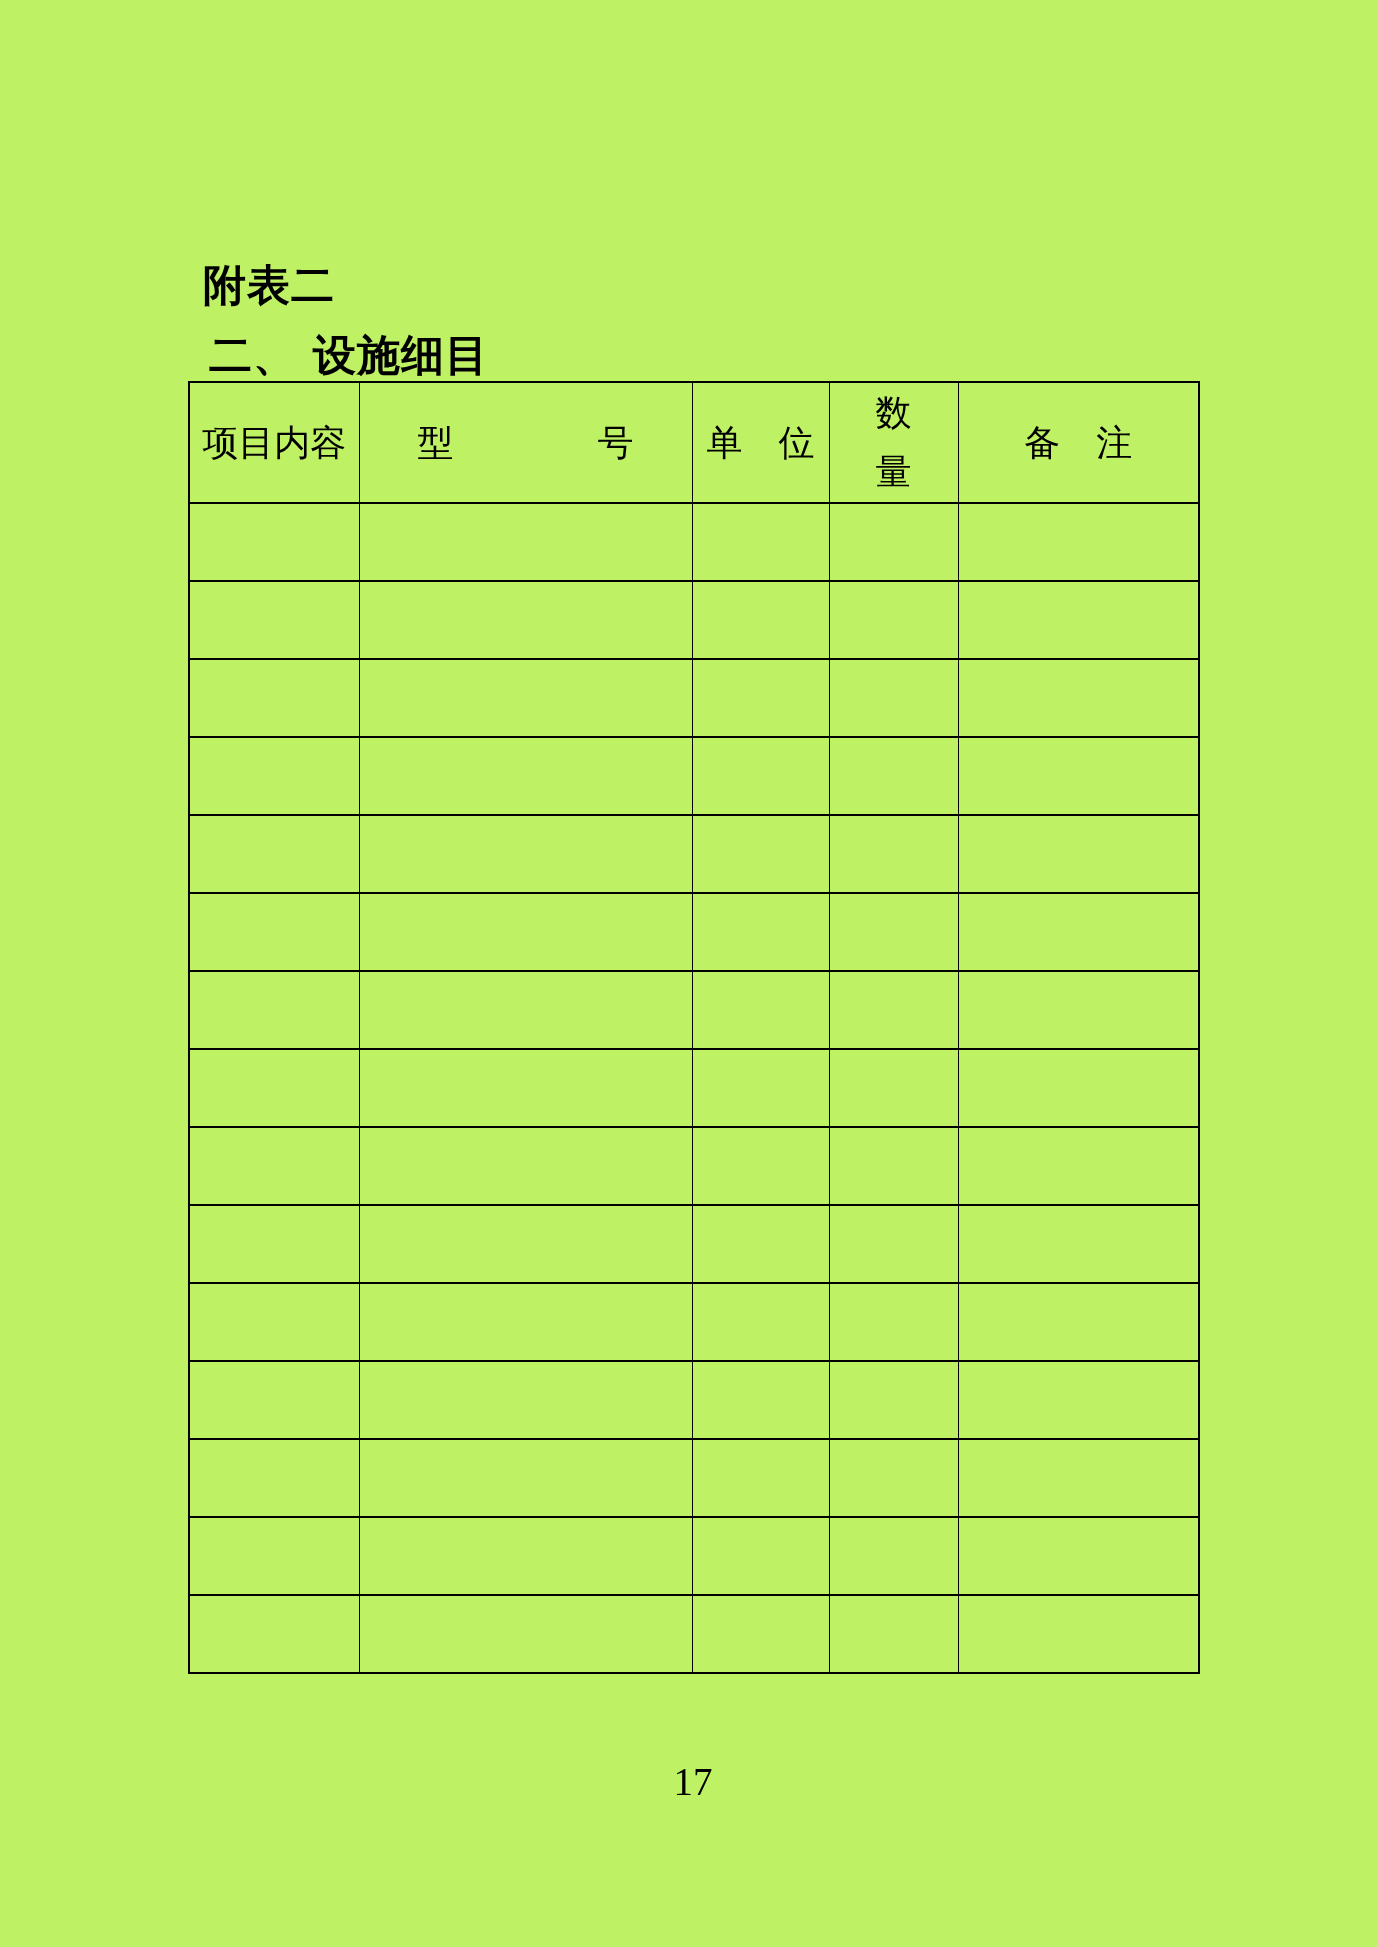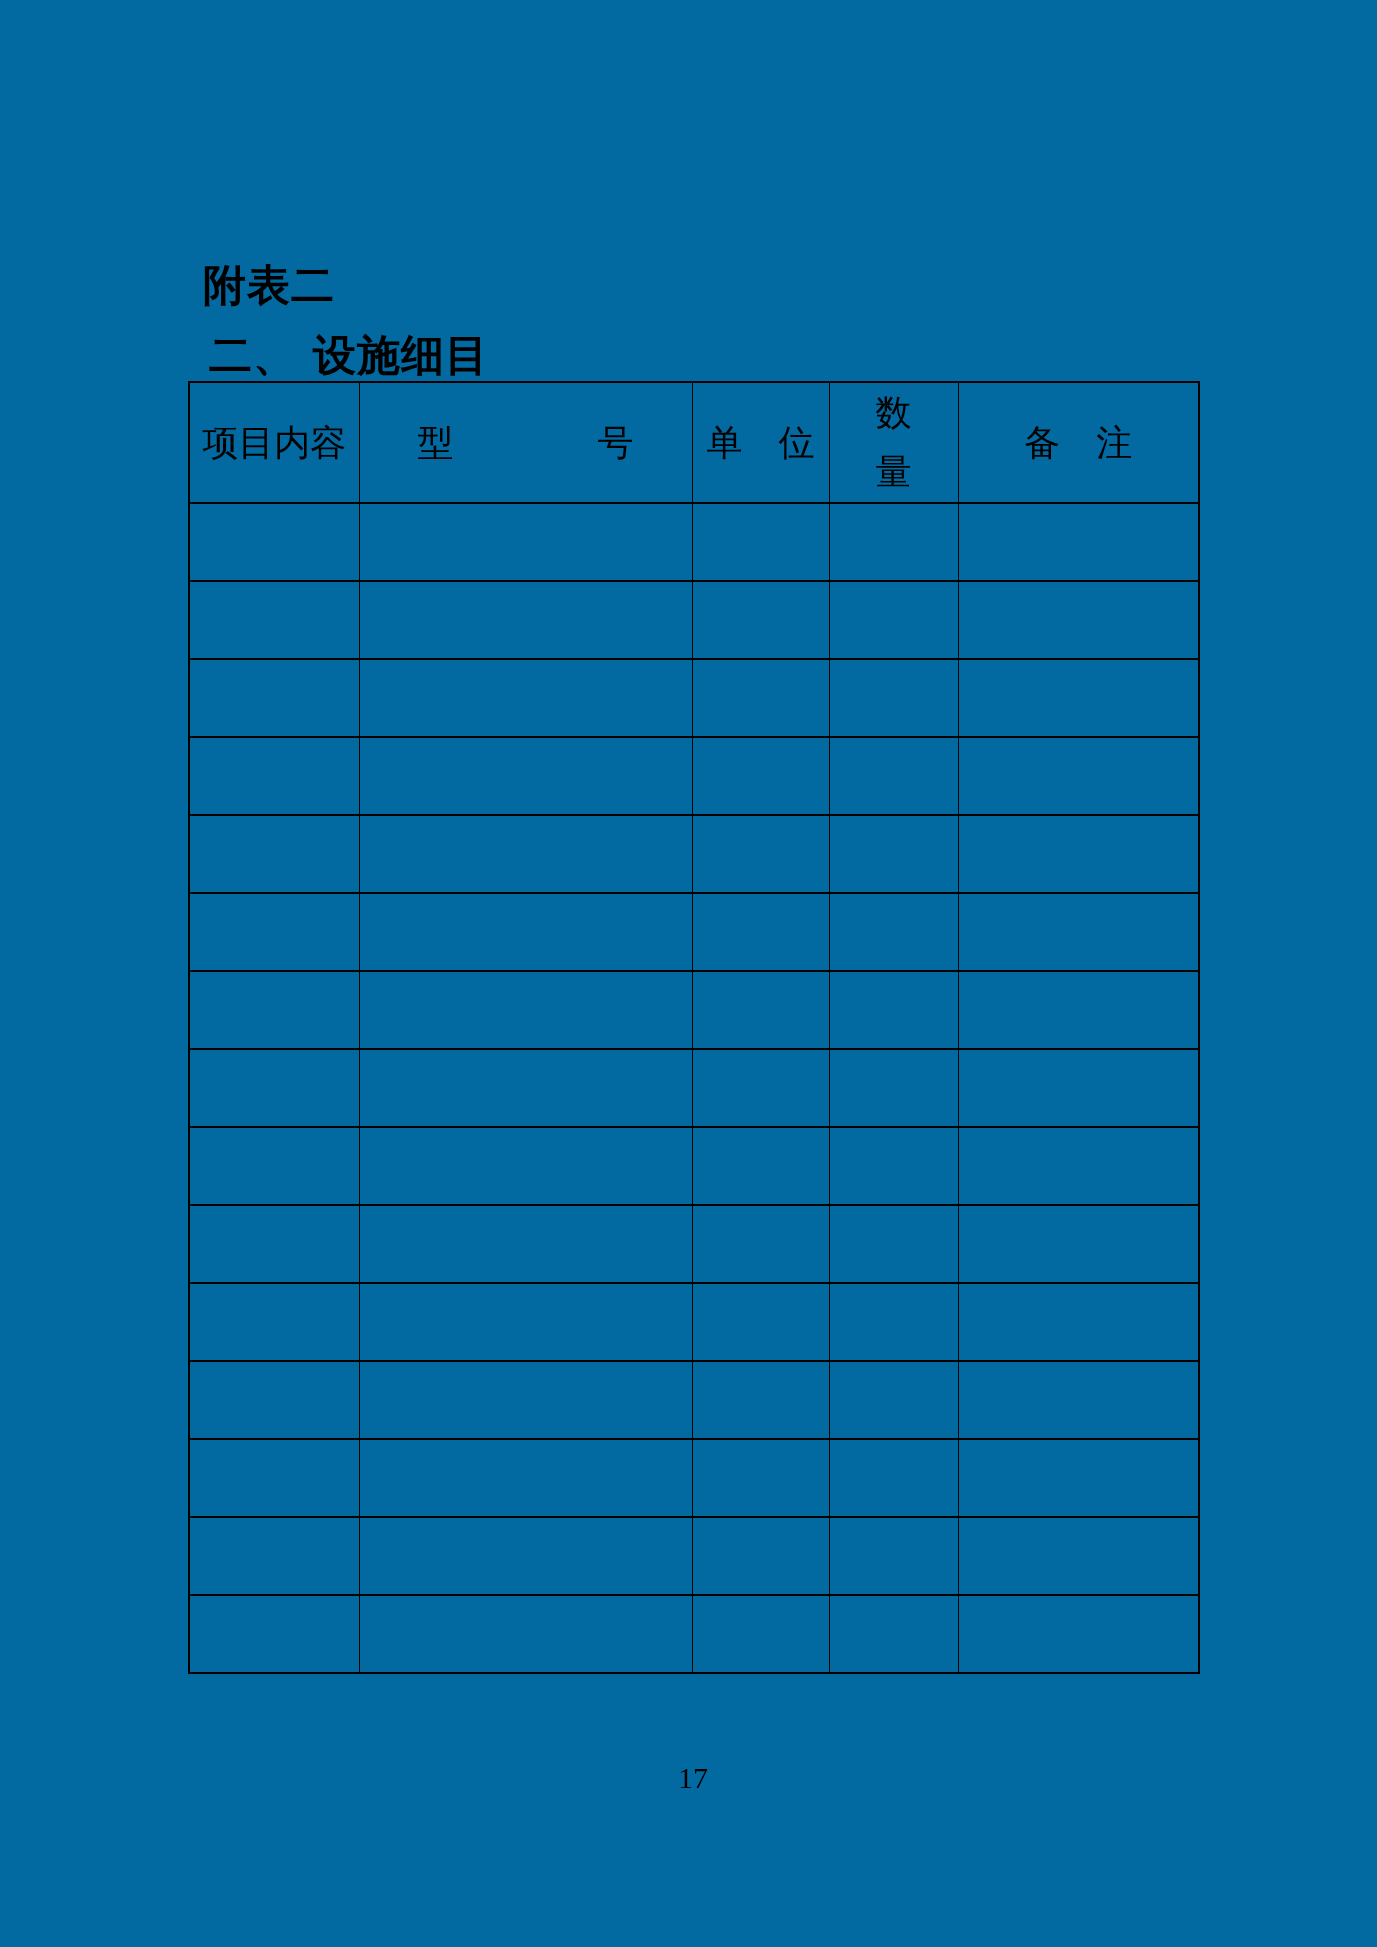--- a/index.html
+++ b/index.html
@@ -4,21 +4,21 @@
 <style>
   html, body {
     margin: 0;
     padding: 0;
     background: #ffffff;
   }
   .page {
     position: relative;
     width: 1377px;
     height: 1947px;
-    background: #0369a1;
+    background: #bef264;
     color: #000000;
     font-family: "DejaVu Sans", "Liberation Sans", sans-serif;
     overflow: hidden;
   }
   .doc-title {
     position: absolute;
     left: 203px;
     top: 262px;
     margin: 0;
     font-size: 43px;
@@ -77,21 +77,21 @@
     word-break: break-all;
     line-height: 1.65;
   }
   .page-number {
     position: absolute;
     left: 188px;
     width: 1010px;
     top: 1761px;
     text-align: center;
     font-family: "Liberation Serif", "DejaVu Serif", serif;
-    font-size: 30px;
+    font-size: 39px;
     line-height: 1.1;
   }
 </style>
 </head>
 <body>
 
 <div class="page">
 
   <h1 class="doc-title">附表二</h1>
 

